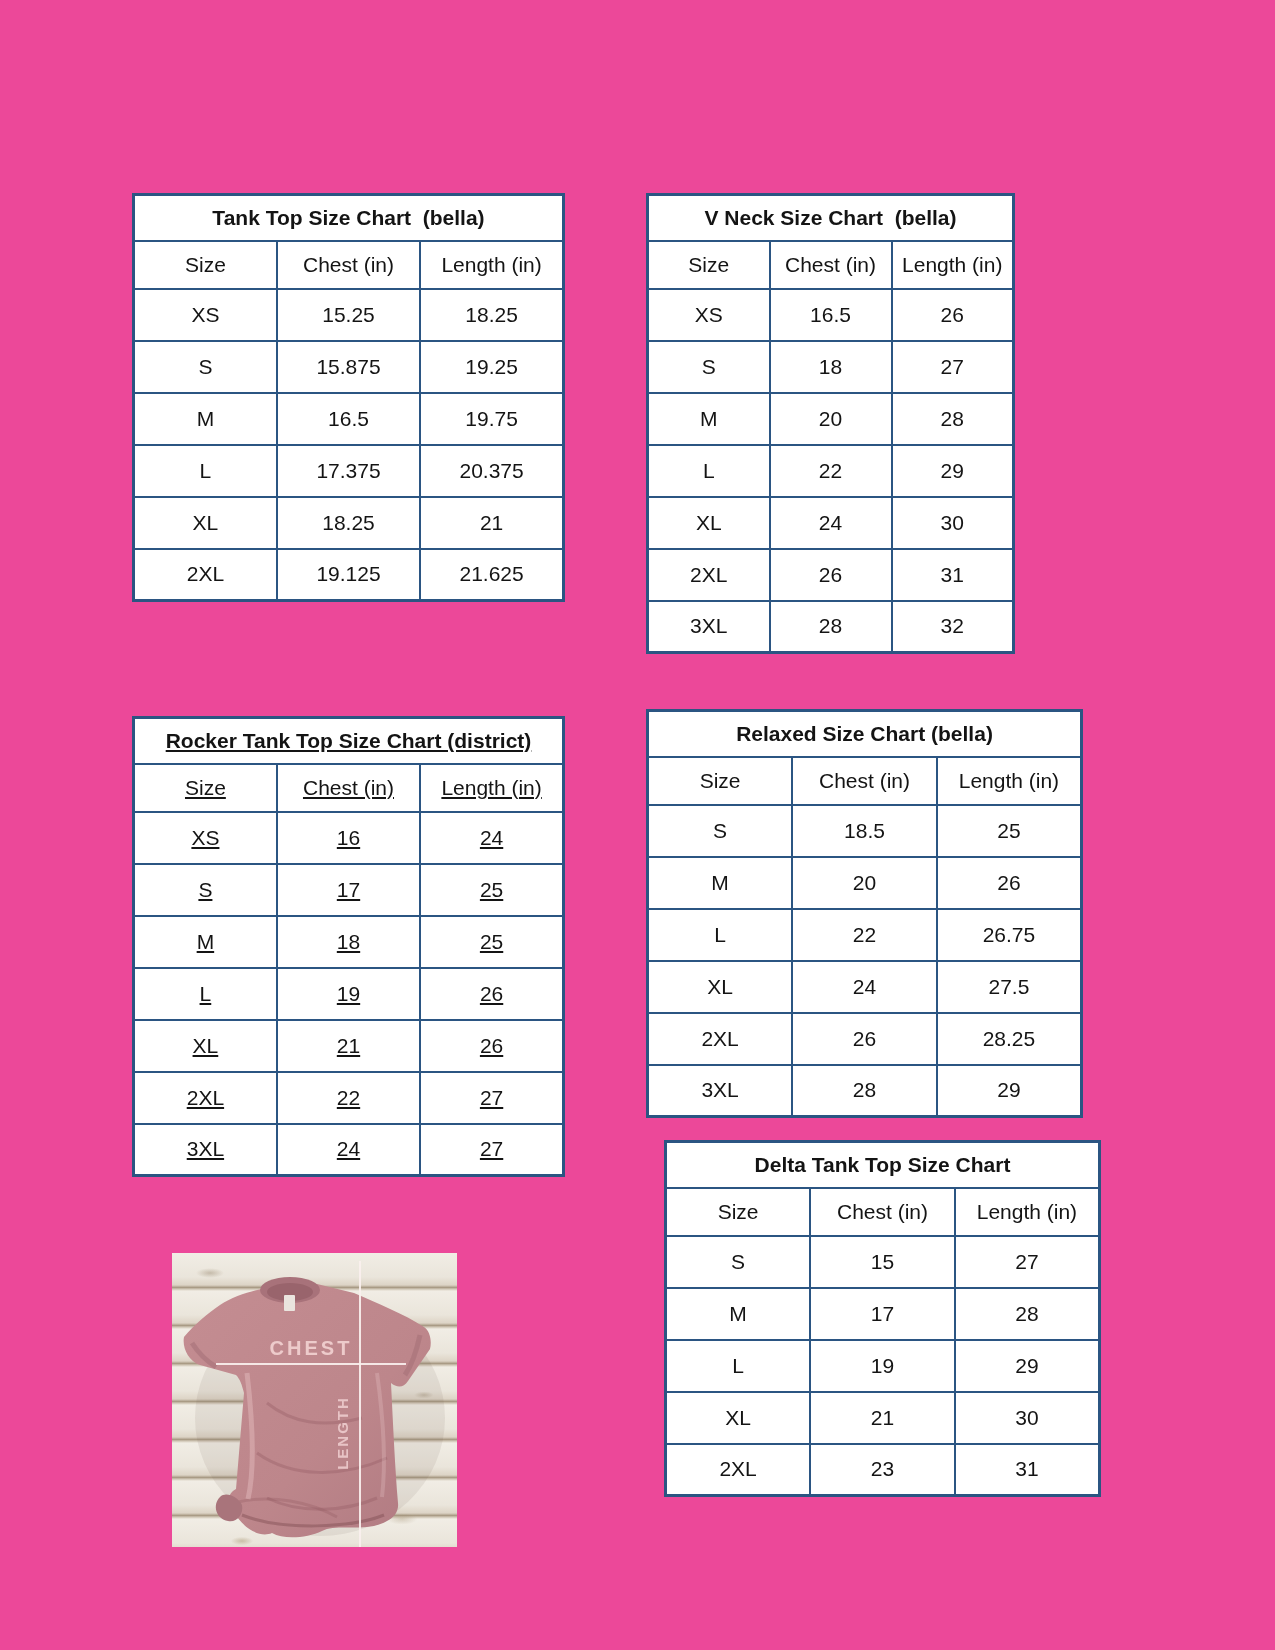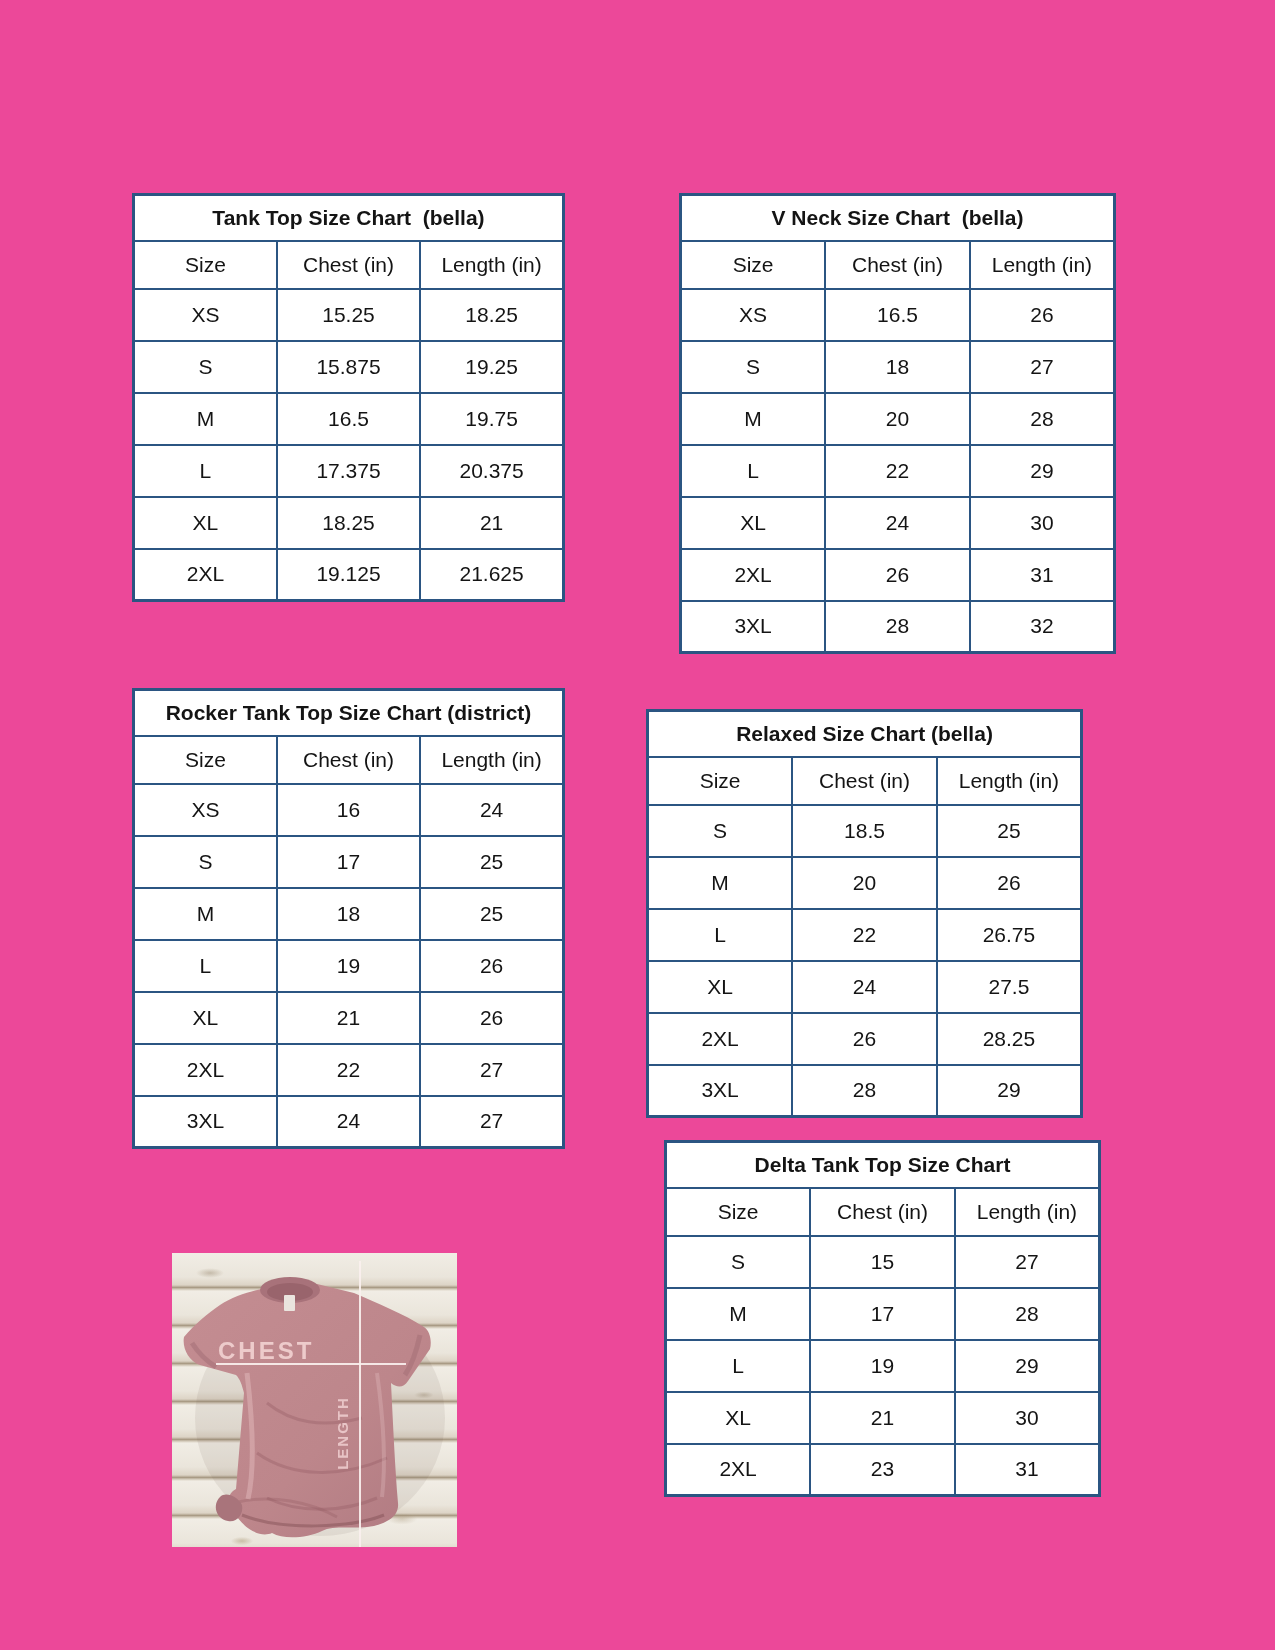--- a/index.html
+++ b/index.html
@@ -8,22 +8,22 @@
 
   .page {
     position:relative;
     width:1275px; height:1650px;
     background:#ec4899;
     overflow:hidden;
   }
 
   .size-table { position:absolute; }
   #t0 { left:132px; top:193px;  width:433px; }
-  #t1 { left:646px; top:193px;  width:437px;margin-left:33px; }
-  #t2 { left:132px; top:688px;  width:433px; }
+  #t1 { left:646px; top:193px;  width:369px; }
+  #t2 { left:132px; top:716px;  width:433px;text-decoration:underline; }
   #t3 { left:646px; top:709px;  width:437px; }
   #t4 { left:664px; top:1140px; width:437px; }
 
   table.chart {
     width:100%;
     border-collapse:collapse;
     table-layout:fixed;
     border:3px solid #2b5582;
   }
   table.chart td {
@@ -60,21 +60,22 @@
     width:190px; height:2px;
     background:rgba(250,240,238,.92);
   }
   .length-line {
     position:absolute; left:187px; top:8px;
     width:2px; height:286px;
     background:rgba(250,240,238,.92);
   }
   .chest-label {
     position:absolute; left:46px; top:84px; width:186px;
-    font-size:24px; font-weight:600; letter-spacing:3px;
+    text-align:center;
+    font-size:20px; font-weight:600; letter-spacing:3px;
     color:#edcbcb;
   }
   .length-label {
     position:absolute; left:170px; top:180px;
     transform:translate(-50%,-50%) rotate(-90deg);
     font-size:15px; font-weight:600; letter-spacing:2px;
     color:#e8c4c6;
     white-space:nowrap;
   }
 </style>

